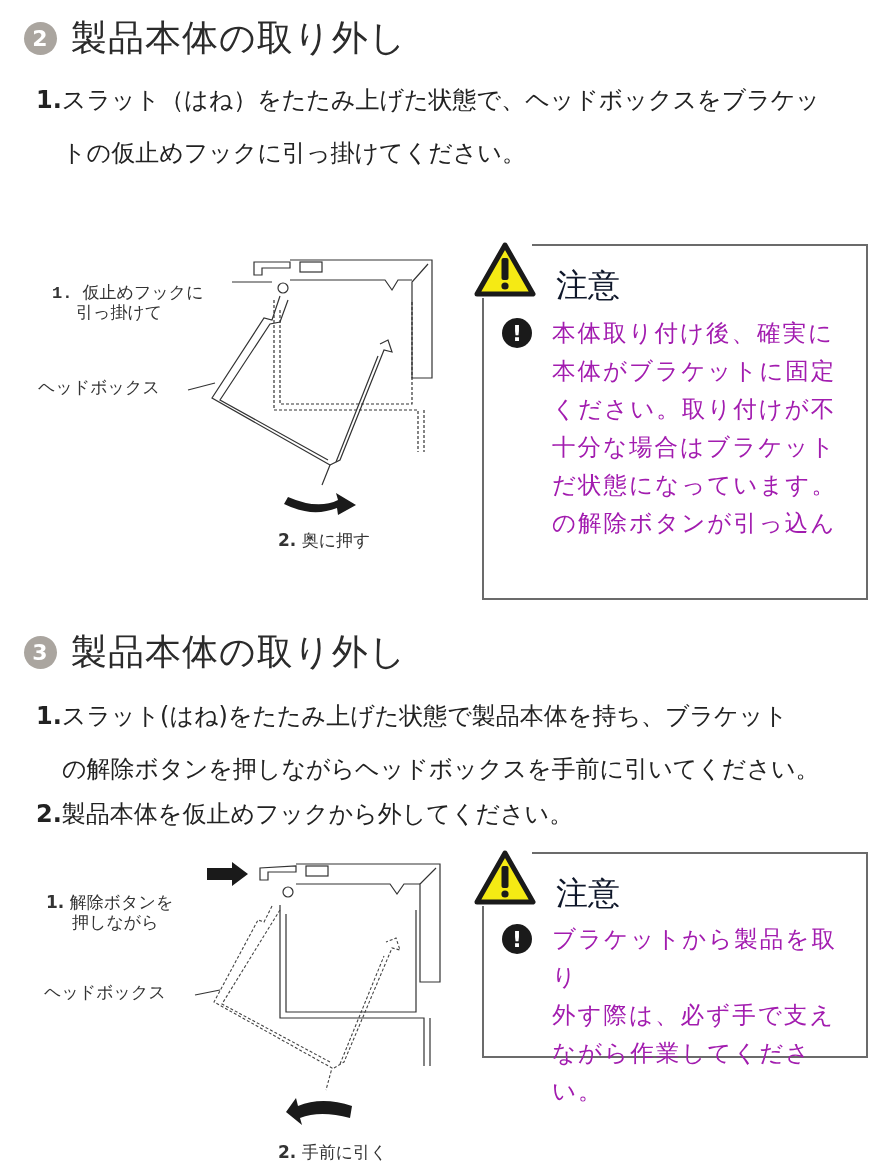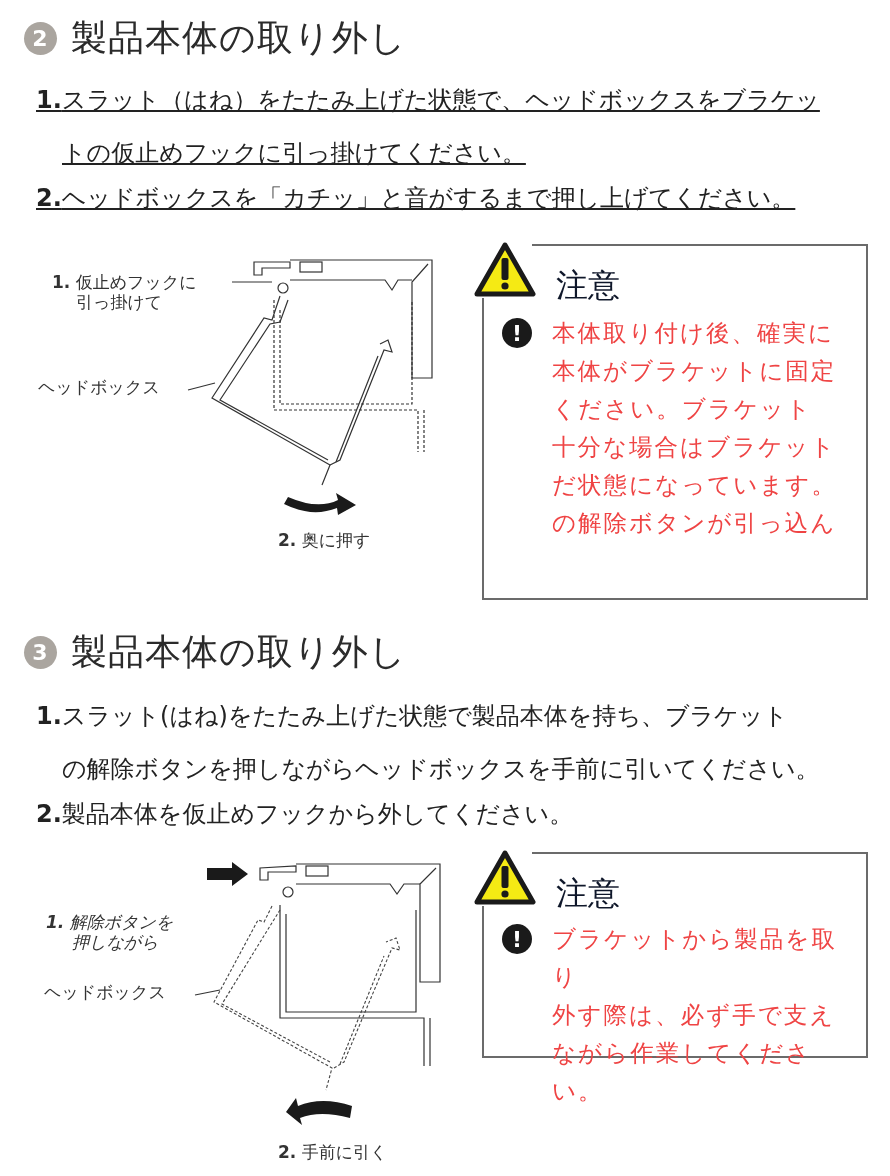--- a/index.html
+++ b/index.html
@@ -8,41 +8,40 @@
   .abs { position:absolute; }
   .sec-title { left:24px; display:flex; align-items:center; font-size:36px; font-weight:normal; color:#2b2b2b; letter-spacing:1px; }
   .num-badge { width:33px; height:33px; border-radius:50%; background:#aaa59f; color:#fff; font-weight:bold;
                font-size:22px; display:flex; align-items:center; justify-content:center; margin-right:14px; }
   .steps { left:36px; font-size:24px; line-height:45px; color:#222; }
   .steps .n { font-weight:bold; }
   .steps .indent { padding-left:26px;margin-top:8px; }
   .caution { border:2px solid #6b6b6b; }
   .caution-title { font-size:32px; color:#0f172a; margin-left:8px; }
   .caution-body { display:flex; align-items:flex-start; }
-  .caution-text { font-size:23.5px; line-height:38px; color:#ef4444; letter-spacing:2px; width:292px; }
+  .caution-text { font-size:23.5px; line-height:38px; color:#a21caf; letter-spacing:2px; width:292px; }
   .excl { width:30px; height:30px; border-radius:50%; background:#1a1a1a; color:#fff; font-weight:bold;
           font-size:22px; display:flex; align-items:center; justify-content:center; flex:none; margin-top:4px; }
   .label { font-size:17px; color:#333; line-height:20px; }
   .label .b { font-weight:bold; }
 </style>
 </head>
 <body>
 
 <div class="abs sec-title" style="top:14px;">
   <span class="num-badge">2</span>
   <span>製品本体の取り外し</span>
 </div>
 
-<div class="abs steps" style="top:78px;text-decoration:underline;">
+<div class="abs steps" style="top:78px;">
   <div><span class="n">1.</span><span>スラット（はね）をたたみ上げた状態で、ヘッドボックスをブラケッ</span></div>
   <div class="indent">トの仮止めフックに引っ掛けてください。</div>
-  <div><span class="n">2.</span><span>ヘッドボックスを「カチッ」と音がするまで押し上げてください。</span></div>
 </div>
 
-<div class="abs label" style="left:52px; top:272px;">
+<div class="abs label" style="left:52px; top:284px;font-family:Liberation Mono, monospace;">
   <div><span class="b">1.</span> <span>仮止めフックに</span></div>
   <div style="padding-left:24px;">引っ掛けて</div>
 </div>
 <div class="abs label" style="left:38px; top:377px;">ヘッドボックス</div>
 <div class="abs label" style="left:278px; top:530px;">
   <span class="b">2.</span> <span>奥に押す</span>
 </div>
 
 <svg class="abs" style="left:0; top:240px;" width="460" height="290" viewBox="0 240 460 290">
   <g fill="none" stroke="#333" stroke-width="1.2">
@@ -77,39 +76,39 @@
   <path d="M31 3 L59 52 L3 52 Z" fill="#f5ea14" stroke="#1a1a1a" stroke-width="5" stroke-linejoin="round"></path>
   <rect x="27.5" y="16" width="7" height="22" rx="2" fill="#1a1a1a"></rect>
   <circle cx="31" cy="44" r="3.6" fill="#1a1a1a"></circle>
 </svg>
 <div class="abs caution-title" style="left:548px; top:264px;">注意</div>
 <div class="abs caution-body" style="left:502px; top:314px;">
   <span class="excl">!</span>
   <div class="caution-text" style="margin-left:20px;">
     <div>本体取り付け後、確実に</div>
     <div>本体がブラケットに固定</div>
-    <div>ください。ブラケット</div>
+    <div>ください。取り付けが不</div>
     <div>十分な場合はブラケット</div>
     <div>だ状態になっています。</div>
     <div>の解除ボタンが引っ込ん</div>
   </div>
 </div>
 
 <div class="abs sec-title" style="top:628px;">
   <span class="num-badge">3</span>
   <span>製品本体の取り外し</span>
 </div>
 
 <div class="abs steps" style="top:694px;">
   <div><span class="n">1.</span><span>スラット(はね)をたたみ上げた状態で製品本体を持ち、ブラケット</span></div>
   <div class="indent">の解除ボタンを押しながらヘッドボックスを手前に引いてください。</div>
   <div><span class="n">2.</span><span>製品本体を仮止めフックから外してください。</span></div>
 </div>
 
-<div class="abs label" style="left:46px; top:912px;font-style:italic;">
+<div class="abs label" style="left:46px; top:892px;">
   <div><span class="b">1.</span> <span>解除ボタンを</span></div>
   <div style="padding-left:26px;">押しながら</div>
 </div>
 <div class="abs label" style="left:44px; top:982px;">ヘッドボックス</div>
 <div class="abs label" style="left:278px; top:1142px;">
   <span class="b">2.</span> <span>手前に引く</span>
 </div>
 
 <svg class="abs" style="left:0; top:850px;" width="460" height="290" viewBox="0 850 460 290">
 

